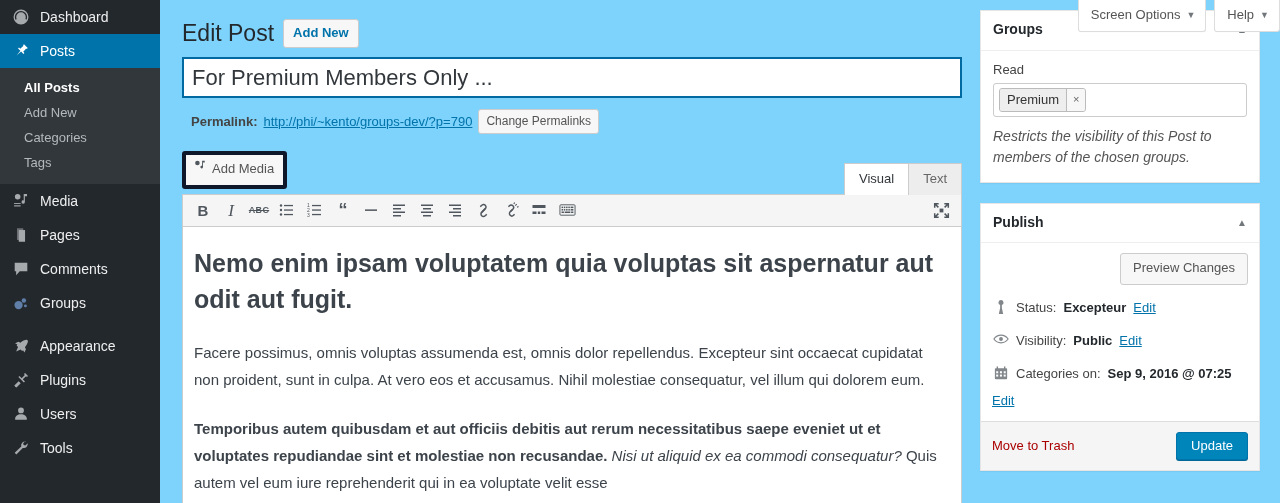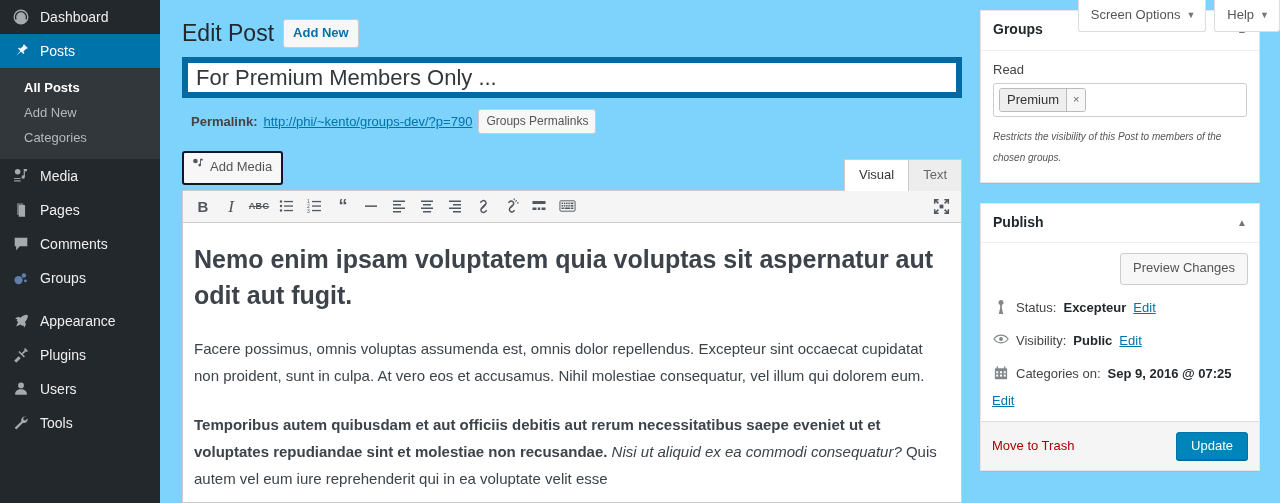--- a/index.html
+++ b/index.html
@@ -87,21 +87,21 @@
   .add-new-btn {
     display: inline-block;
     font-size: 13px; font-weight: 600;
     color: #0073aa; background: #f7f7f7;
     border: 1px solid #ccc; border-radius: 3px;
     padding: 3px 9px 4px; cursor: pointer; line-height: 1.5;
   }
 
   .title-input {
     width: 100%; height: 41px;
-    border: 6px solid #0369a1; background: #fff;
+    border: 2px solid #0369a1; background: #fff;
     padding: 3px 8px; font-size: 22px; font-weight: 400;
     color: #32373c; line-height: 35px;
     font-family: "Liberation Sans", sans-serif;
     outline: none;
   }
 
   .permalink-row {
     display: flex; align-items: center; gap: 6px;
     margin-top: 11px; padding-left: 9px;
     font-size: 13px; color: #666;
@@ -112,21 +112,21 @@
     background: #f7f7f7; border: 1px solid #ccc; border-radius: 3px;
     font-size: 12px; color: #555; padding: 2px 7px 3px;
     cursor: pointer; line-height: 1.5;
   }
 
   
   .editor { margin-top: 17px; }
   .editor-top { display: flex; align-items: flex-end; justify-content: space-between; }
   .add-media-btn {
     display: inline-flex; align-items: center; gap: 5px;
-    background: #f7f7f7; border: 2px solid #0f172a; border-radius: 3px;
+    background: #f7f7f7; border: 4px solid #0f172a; border-radius: 3px;
     padding: 4px 9px 5px 7px; font-size: 13px; color: #555;
     cursor: pointer; line-height: 1.6; margin-bottom: 5px;
   }
   .ed-tabs { display: flex; align-items: flex-start; }
   .ed-tab {
     border: 1px solid #ccc; border-bottom: none;
     padding: 6px 14px 7px; font-size: 13px; color: #666;
     background: #ededed; cursor: pointer; line-height: 1.4;
     position: relative; top: 1px;
   }
@@ -191,21 +191,21 @@
     border: 1px solid #bbb; border-radius: 3px; overflow: hidden;
     background: #eee; font-size: 13px; color: #333; line-height: 1;
   }
   .token-label { padding: 4px 7px 5px; background: #eee; }
   .token-x {
     padding: 4px 6px 5px; border-left: 1px solid #bbb;
     background: #f7f7f7; color: #666; cursor: pointer; font-size: 11px;
     display: flex; align-items: center;
   }
   .help-note {
-    font-style: italic; font-size: 10px; color: #555;
+    font-style: italic; font-size: 14px; color: #555;
     line-height: 21px; margin-top: 9px;
   }
 
   .pub-top { padding: 10px 11px 10px; }
   .pub-row-btn { display: flex; justify-content: flex-end; }
   .preview-btn {
     background: #f7f7f7; border: 1px solid #ccc; border-radius: 3px;
     padding: 4px 12px 5px; font-size: 13px; color: #555; cursor: pointer;
     line-height: 1.6;
   }
@@ -258,20 +258,23 @@
     <div class="submenu">
       <div class="submenu-item current">
         <span>All Posts</span>
       </div>
       <div class="submenu-item">
         <span>Add New</span>
       </div>
       <div class="submenu-item">
         <span>Categories</span>
       </div>
+      <div class="submenu-item">
+        <span>Tags</span>
+      </div>
     </div>
 
     <div class="menu-item">
       <span class="menu-icon">
         <svg width="18" height="18" viewBox="0 0 20 20" fill="#a7aaad">
           <circle cx="6.3" cy="5.2" r="3.1"></circle>
           <path d="M13 2.3v7.1a1.85 1.85 0 101.3 1.76V4.6h2.4V2.3H13z"></path>
           <path d="M2.3 12.1h7.3v1.3H2.3zm0 2.7h7.3v1.3H2.3z" opacity=".9"></path>
         </svg>
       </span>
@@ -367,21 +370,21 @@
         <div class="page-title-row">
           <h1 class="page-title">Edit Post</h1>
           <span class="add-new-btn">Add New</span>
         </div>
 
         <input class="title-input" type="text" value="For Premium Members Only ..." style="">
 
         <div class="permalink-row">
           <span class="permalink-label">Permalink:</span>
           <span class="permalink-link">http://phi/~kento/groups-dev/?p=790</span>
-          <span class="perma-btn">Groups Permalinks</span>
+          <span class="perma-btn">Change Permalinks</span>
         </div>
 
         <div class="editor">
           <div class="editor-top">
             <div class="add-media-btn">
               <span>
                 <svg width="14" height="14" viewBox="0 0 20 20" fill="#50575e">
                   <circle cx="6.3" cy="5.8" r="3.3"></circle>
                   <path d="M13 2.5v7.3a1.9 1.9 0 101.3 1.8V5h2.5V2.5H13z"></path>
                 </svg>

